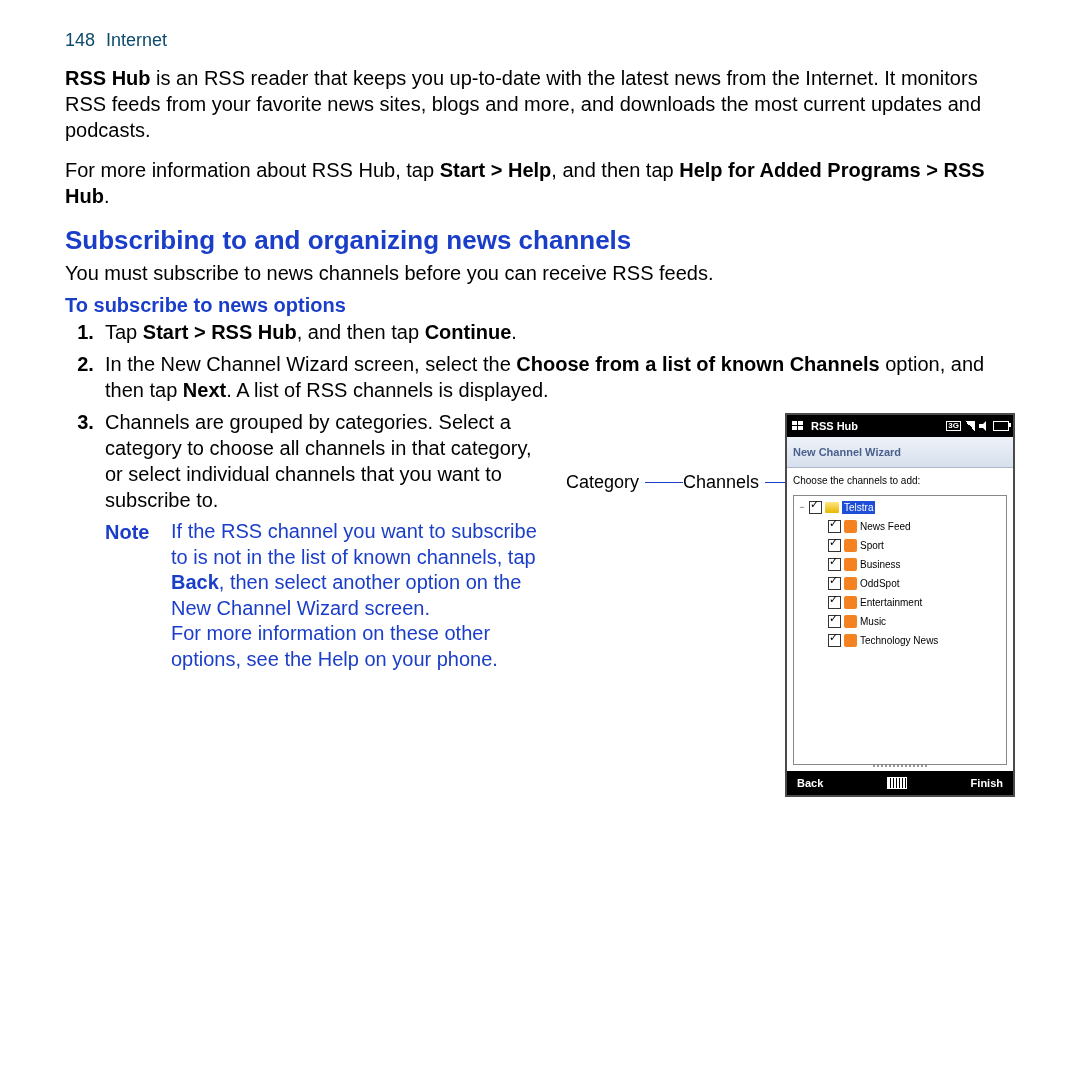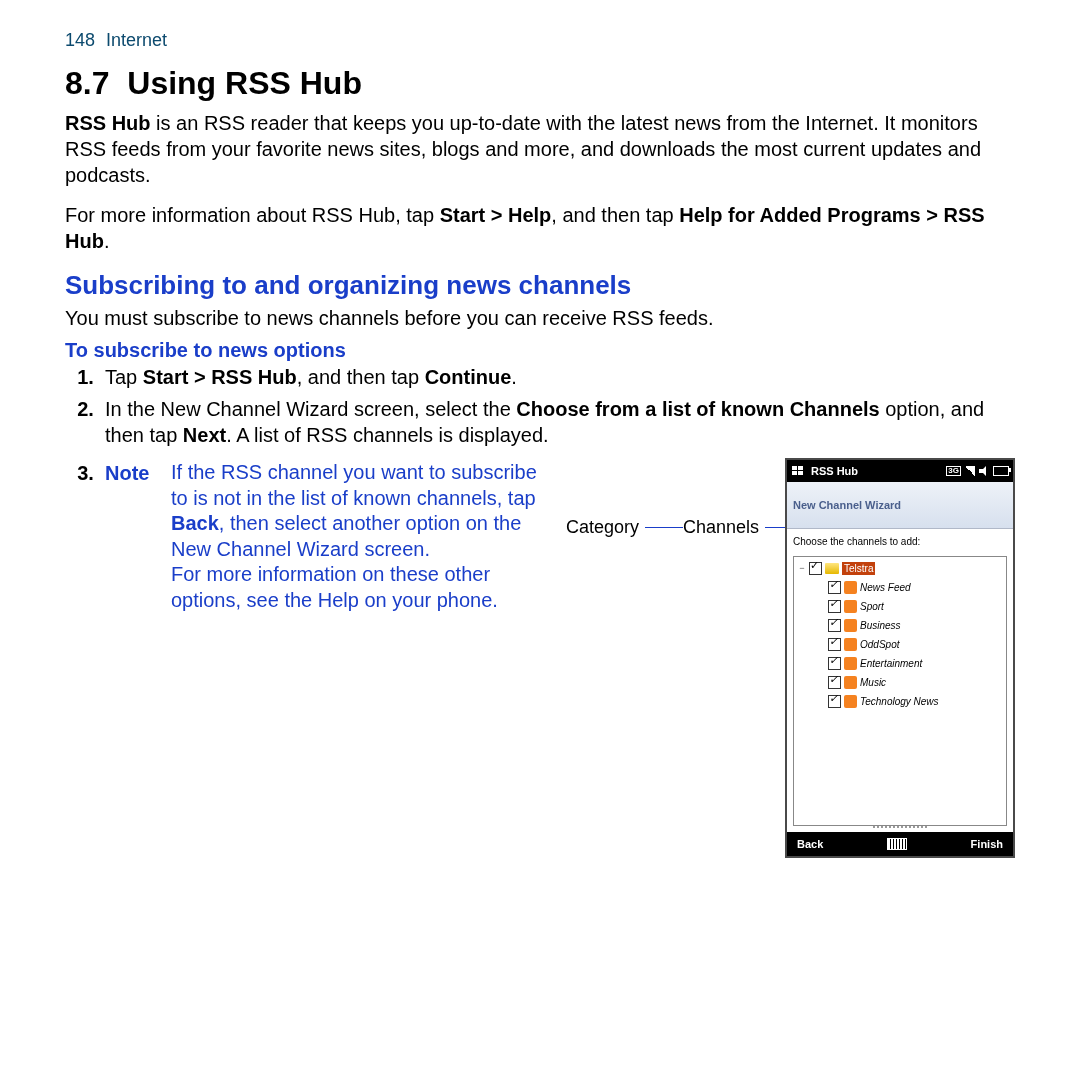--- a/index.html
+++ b/index.html
@@ -126,39 +126,39 @@
     align-items: center;
   }
   .signal { width: 10px; height: 10px; background: linear-gradient(to top right, transparent 50%, #fff 50%); }
   .volume { width: 10px; height: 10px; background: #fff; clip-path: polygon(0 30%, 40% 30%, 70% 0, 70% 100%, 40% 70%, 0 70%); }
   .battery { width: 14px; height: 8px; border: 1px solid #fff; position: relative; }
   .battery::after { content: ""; position: absolute; right: -3px; top: 1px; width: 2px; height: 4px; background: #fff; }
   .sub-bar {
     background: linear-gradient(#eef2f8, #d7e0ee);
     color: #4a5f8c;
     font-weight: 700;
-    padding: 16px 6px;
+    padding: 8px 6px;
     border-bottom: 1px solid #b0b8c8;
     font-size: 11px;
   }
   .content-area {
     padding: 6px 6px 4px 6px;
     border-radius: 30px;
   }
   .prompt { font-size: 10px; margin-bottom: 8px; }
   .tree { border: 1px solid #888; height: 260px; padding: 4px 2px; overflow: hidden; }
   .tree-row {
     display: flex;
     align-items: center;
     gap: 3px;
     padding: 1px 0 1px 2px;
     font-size: 10px;
     margin-bottom: 4px;
   }
-  .tree-row.child { margin-left: 30px; font-style: italic; }
+  .tree-row.child { margin-left: 30px; }
   .cb {
     width: 11px; height: 11px;
     border: 1px solid #333;
     background: #fff;
     position: relative;
     flex: 0 0 auto;
   }
   .cb.checked::after {
     content: "✓";
     position: absolute;
@@ -172,21 +172,21 @@
     background: linear-gradient(#ffe680, #e6b800);
     border-radius: 1px;
     flex: 0 0 auto;
   }
   .rss-ic {
     width: 13px; height: 13px;
     background: #f58220;
     border-radius: 2px;
     flex: 0 0 auto;
   }
-  .sel { background: #c2410c; color: #fff; padding: 0 2px; text-align: right; }
+  .sel { background: #1d4ed8; color: #fff; padding: 0 2px; text-align: right; }
   .handle { height: 2px; background: repeating-linear-gradient(90deg, #999 0 2px, transparent 2px 4px); margin: 0 80px; }
   .bottom-bar {
     background: #000;
     color: #fff;
     display: flex;
     align-items: center;
     justify-content: space-between;
     padding: 3px 10px;
     font-size: 11px;
     font-weight: 700;
@@ -203,23 +203,20 @@
 </style>
 </head>
 <body>
 
 <div class="page">
   <div class="header">
     <span class="page-num">148</span>
     <span>Internet</span>
   </div>
 
-  <h1 class="section-title indent">
-    <span>8.7</span>&nbsp;&nbsp;<span>Using RSS Hub</span>
-  </h1>
 
   <p class="para indent">
     <b>RSS Hub</b><span> is an RSS reader that keeps you up-to-date with the latest news from the Internet. It monitors RSS feeds from your favorite news sites, blogs and more, and downloads the most current updates and podcasts.</span>
   </p>
   <p class="para indent">
     <span>For more information about RSS Hub, tap </span><b>Start &gt; Help</b><span>, and then tap </span><b>Help for Added Programs &gt; RSS Hub</b><span>.</span>
   </p>
 
   <h2 class="subsection indent">Subscribing to and organizing news channels</h2>
   <p class="para indent" style="margin-bottom:8px">You must subscribe to news channels before you can receive RSS feeds.</p>
@@ -229,20 +226,21 @@
   <ol class="steps indent">
     <li>
       <span>Tap </span><b>Start &gt; RSS Hub</b><span>, and then tap </span><b>Continue</b><span>.</span>
     </li>
     <li>
       <span>In the New Channel Wizard screen, select the </span><b>Choose from a list of known Channels</b><span> option, and then tap </span><b>Next</b><span>. A list of RSS channels is displayed.</span>
     </li>
     <li>
       <div class="two-col">
         <div class="left-col">
+          <div>Channels are grouped by categories. Select a category to choose all channels in that category, or select individual channels that you want to subscribe to.</div>
           <div class="note-row">
             <div class="note-label">Note</div>
             <div class="note-body">
               <span>If the RSS channel you want to subscribe to is not in the list of known channels, tap </span><b>Back</b><span>, then select another option on the New Channel Wizard screen.</span><br>
               <span>For more information on these other options, see the Help on your phone.</span>
             </div>
           </div>
         </div>
 
         <div class="right-col">

